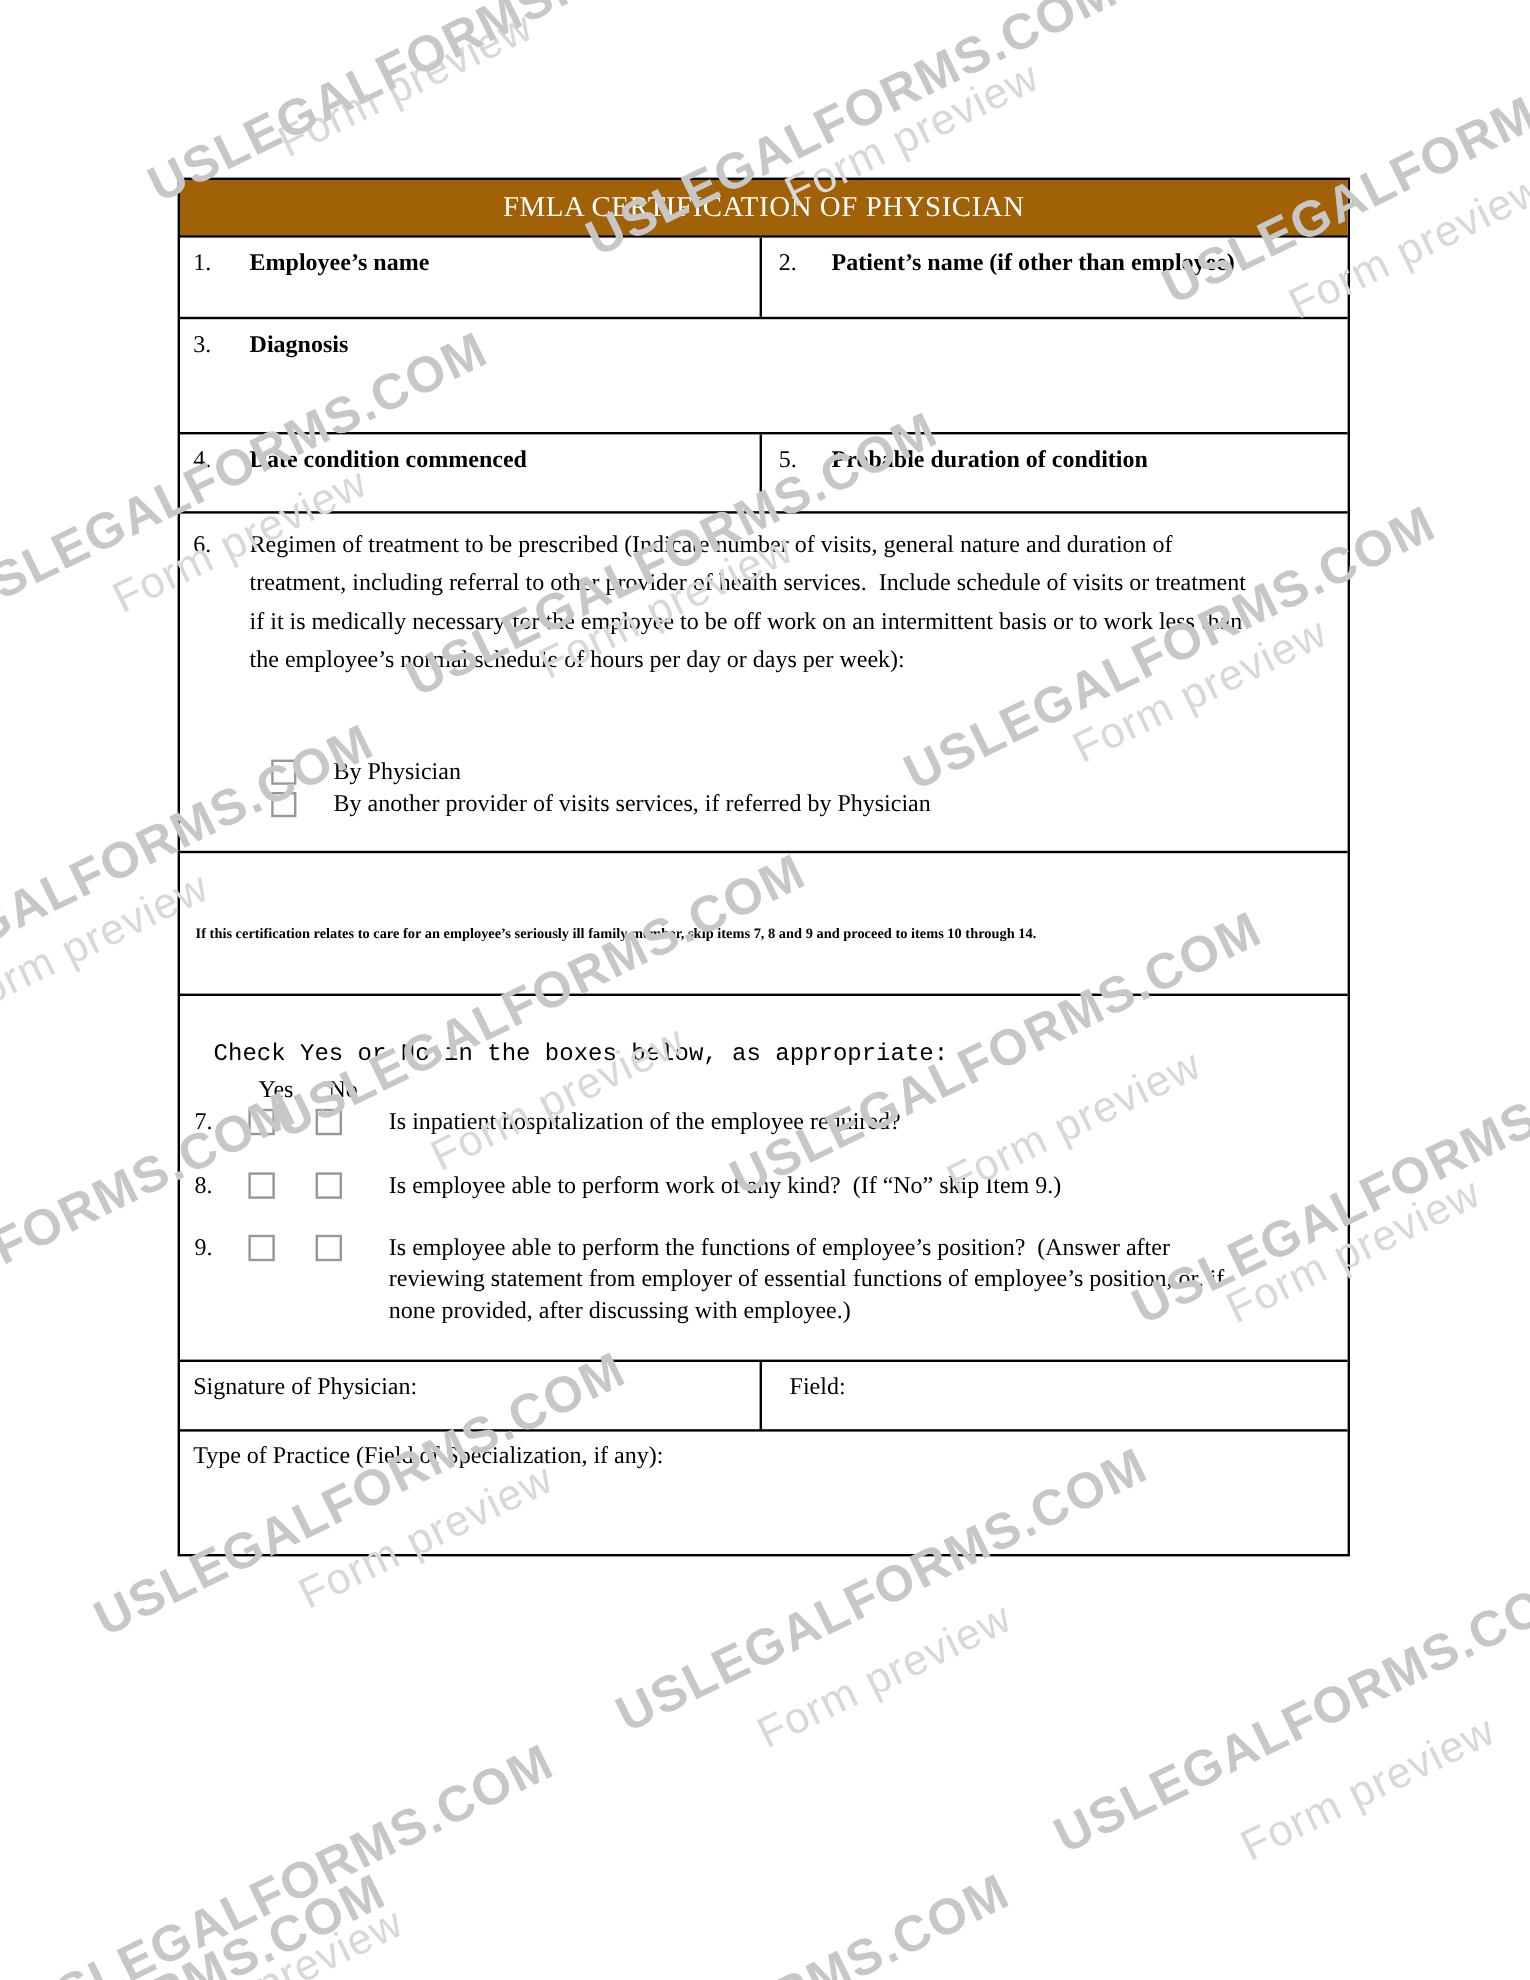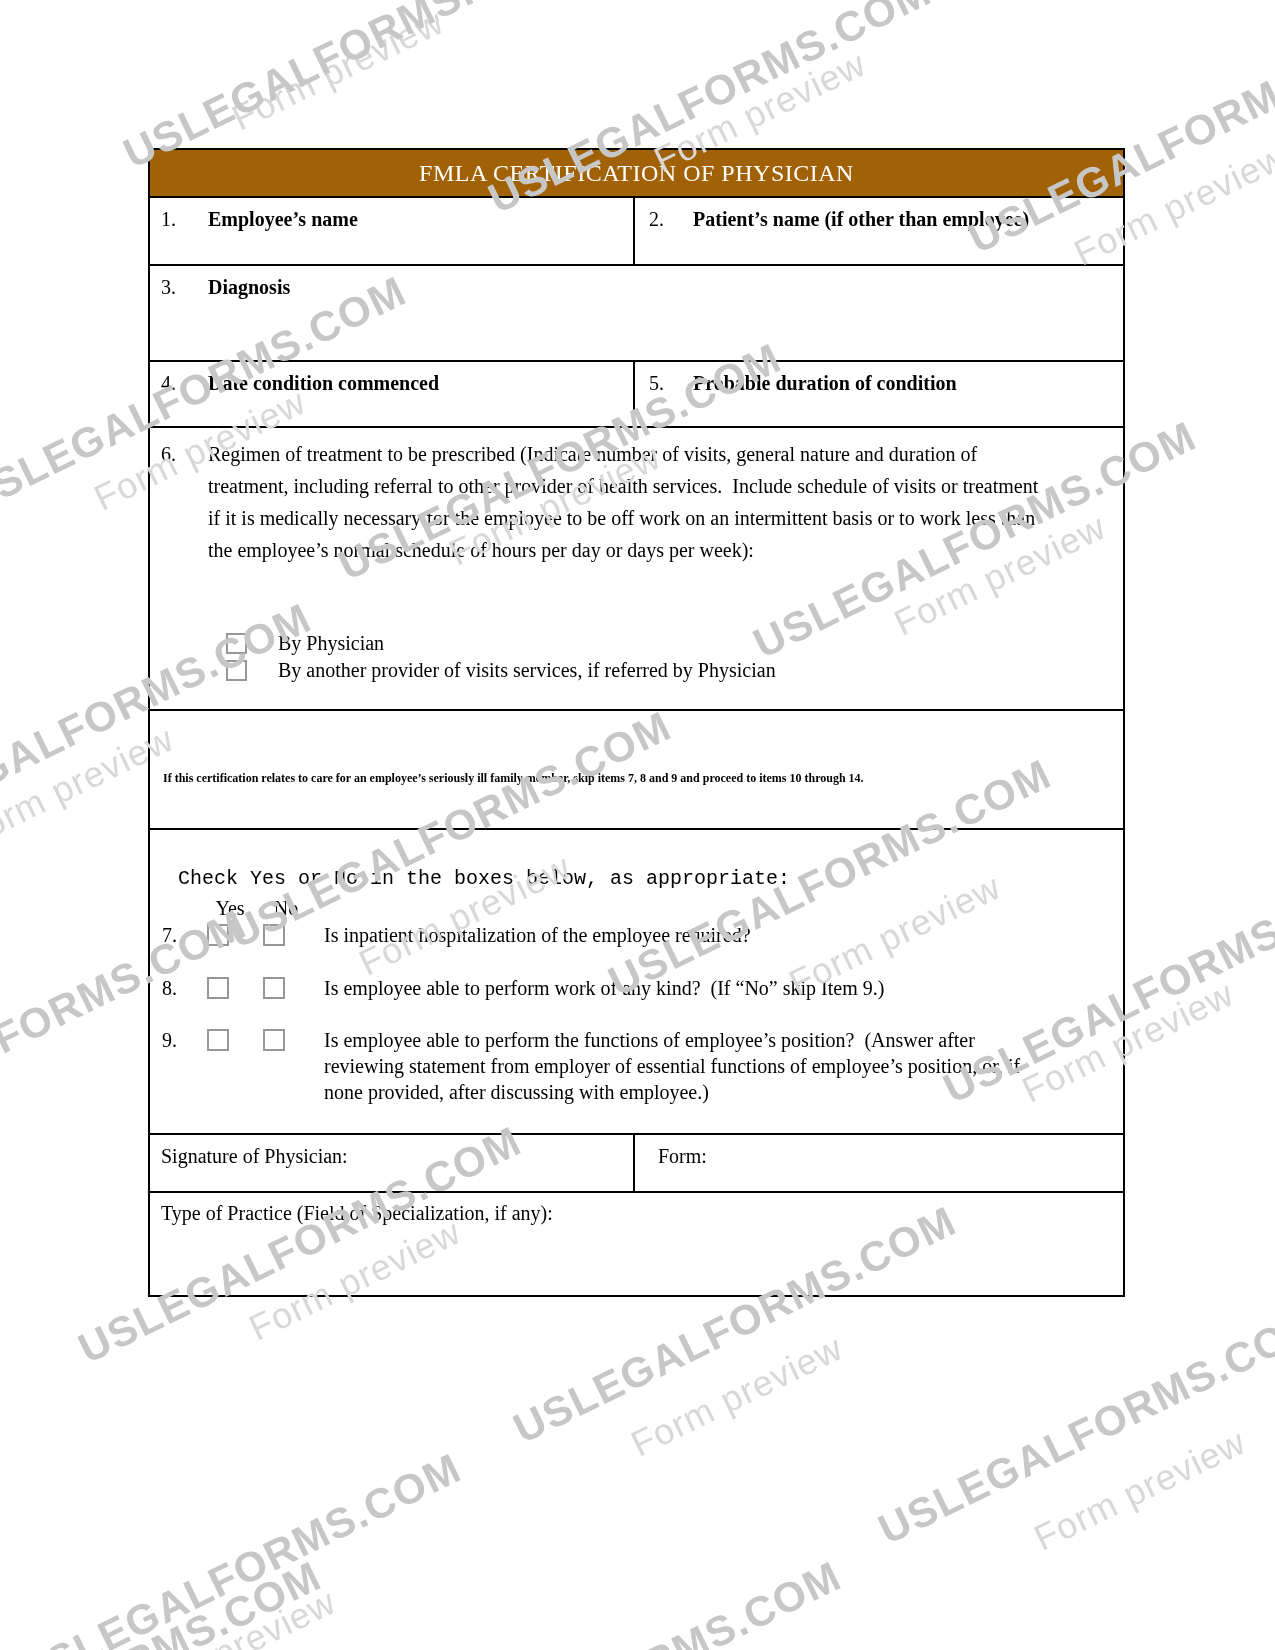--- a/index.html
+++ b/index.html
@@ -230,21 +230,21 @@
         <span class="checkbox box-no"></span>
         <span class="qtext">Is employee able to perform the functions of employee’s position?  (Answer after reviewing statement from employer of essential functions of employee’s position, or, if none provided, after discussing with employee.)</span>
       </div>
     </div>
 
     <div class="row r7 two-col">
       <div class="cell-l">
         <div class="flabel">Signature of Physician:</div>
       </div>
       <div class="cell-r">
-        <div class="flabel">Form:</div>
+        <div class="flabel">Field:</div>
       </div>
     </div>
 
     <div class="row r8">
       <div class="flabel">Type of Practice (Field of Specialization, if any):</div>
     </div>
 
   </div>
 </div>
 

